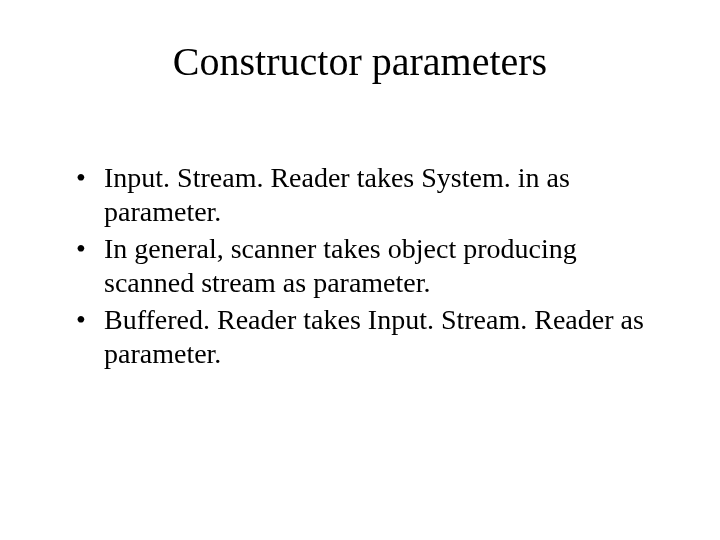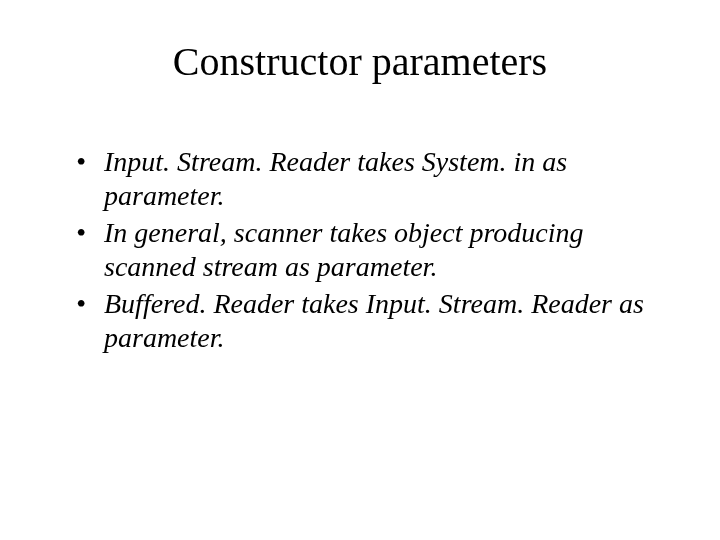--- a/index.html
+++ b/index.html
@@ -14,27 +14,26 @@
   .slide {
     width: 720px;
     height: 540px;
     box-sizing: border-box;
     padding: 30px 60px 40px 60px;
   }
   .title {
     text-align: center;
     font-size: 40px;
     font-weight: normal;
-    margin: 8px 0 60px 0;
+    margin: 8px 0 76px 0;
   }
   ul.bullets {
     list-style: none;
     padding: 0;
     margin: 0 0 0 16px;
-    font-style: italic;
   }
   ul.bullets li {
     position: relative;
     font-size: 28px;
     line-height: 1.2;
     padding-left: 28px;
     margin-bottom: 4px;
   }
   ul.bullets li::before {
     content: "•";

